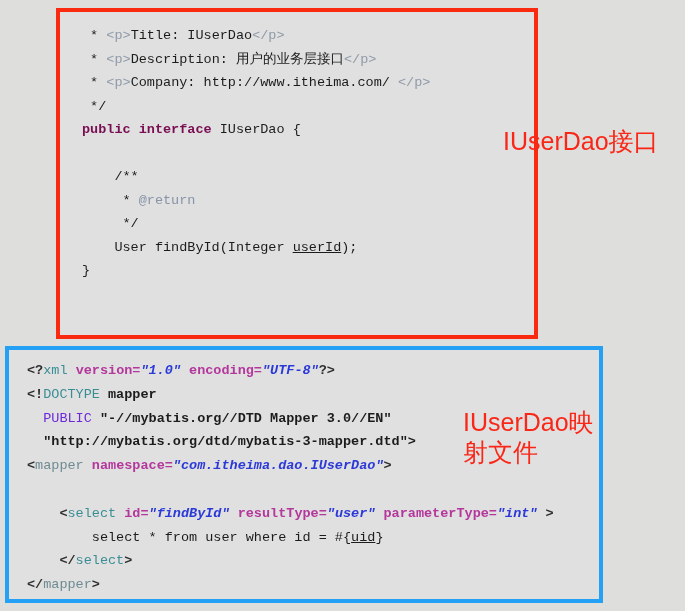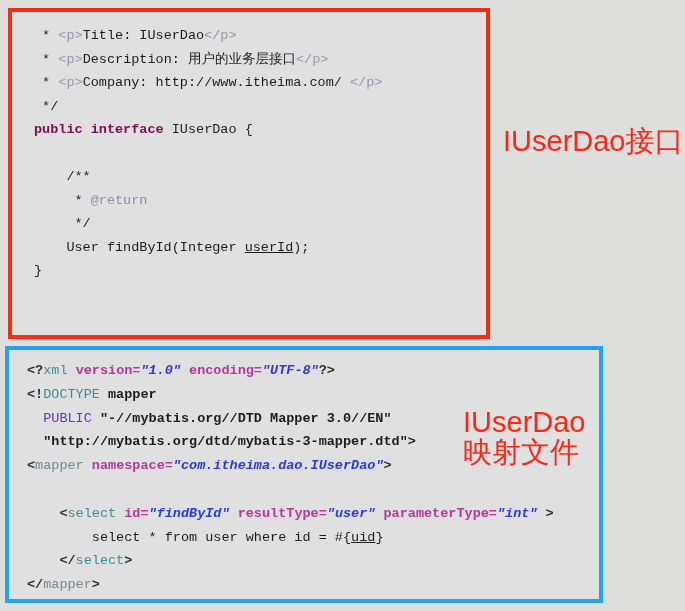--- a/index.html
+++ b/index.html
@@ -55,41 +55,41 @@
   .x-str      {color:#1c1c1c;font-weight:bold;}
   .x-cmt      {color:#5a6fb0;font-weight:bold;}
   .x-plain    {color:#1c1c1c;}
   .bold       {font-weight:bold;}
 
   
   .annot{
     position:absolute;
     color:#fa2718;
     font-family:"Liberation Sans","DejaVu Sans",sans-serif;
-    font-size:29px;
+    font-size:25px;
     line-height:30px;
     white-space:pre;
   }
   #label-interface{left:503px;top:126px;}
   #label-mapper  {left:463px;top:407px;width:150px;white-space:normal;}
 
   
   #top-remnant{
     position:absolute;left:96px;top:0px;width:10px;height:7px;
     color:#b9b9b9;font-size:11px;line-height:7px;overflow:hidden;
   }
 </style>
 </head>
 <body style="background: rgb(222, 222, 221);">
 
 <div id="stage">
 
   <div id="top-remnant"></div>
 
-  <div class="codebox" id="java-box" style="border-color: rgb(250, 42, 16); background: rgb(224, 224, 224);">
+  <div class="codebox" id="java-box" style="border-color: rgb(250, 42, 16); background: rgb(224, 224, 224); margin-left: 48px;">
     <div id="java-lines">
         <div class="line"><span class="cmt"> * </span><span class="tag-html">&lt;p&gt;</span><span class="cmt">Title: IUserDao</span><span class="tag-html">&lt;/p&gt;</span></div>
         <div class="line"><span class="cmt"> * </span><span class="tag-html">&lt;p&gt;</span><span class="cmt">Description: 用户的业务层接口</span><span class="tag-html">&lt;/p&gt;</span></div>
         <div class="line"><span class="cmt"> * </span><span class="tag-html">&lt;p&gt;</span><span class="cmt">Company: http://www.itheima.com/ </span><span class="tag-html">&lt;/p&gt;</span></div>
         <div class="line"><span class="cmt"> */</span></div>
         <div class="line"><span class="kw">public interface</span><span class="cmt"> IUserDao {</span></div>
         <div class="line">&nbsp;</div>
         <div class="line"><span class="cmt">    /**</span></div>
         <div class="line"><span class="cmt">     * </span><span class="jdoc-tag">@return</span></div>
         <div class="line"><span class="cmt">     */</span></div>

